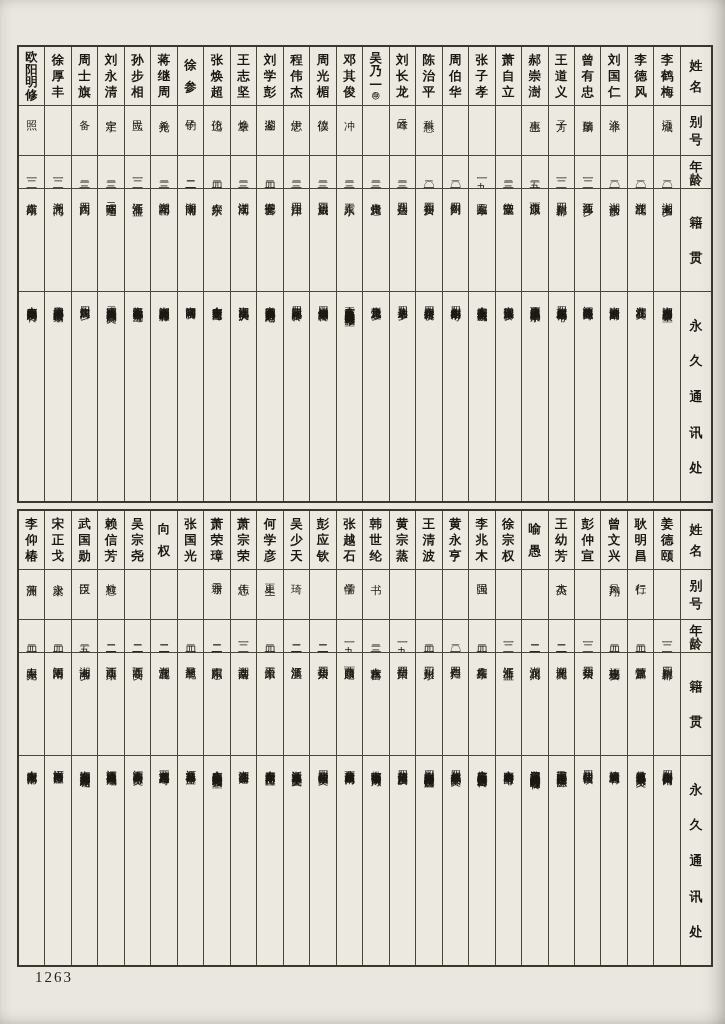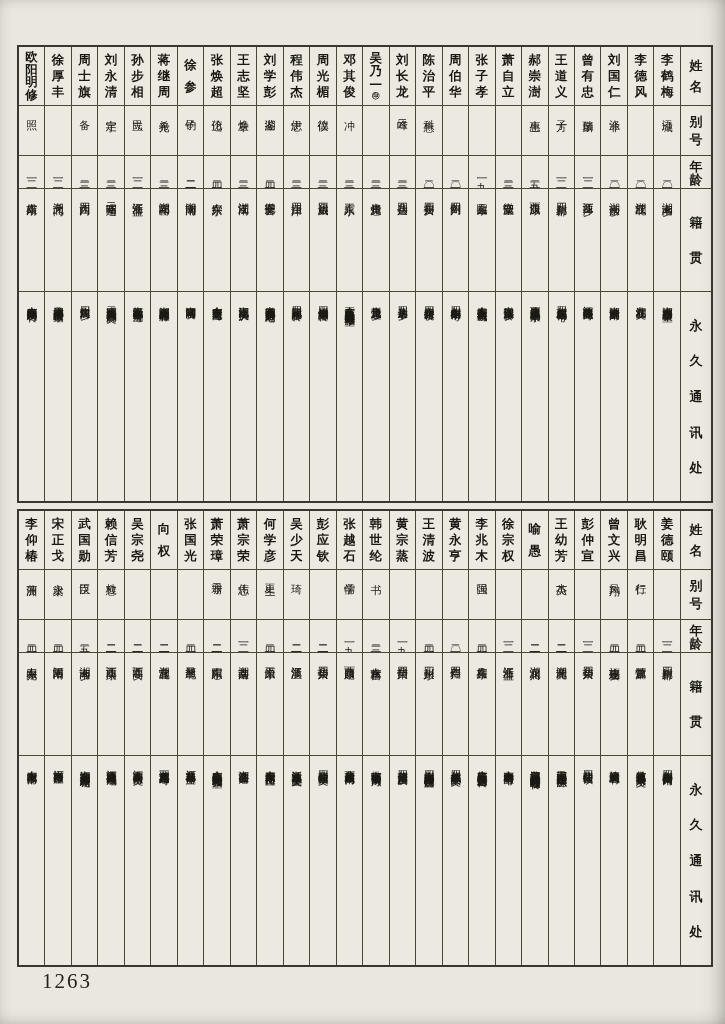--- a/index.html
+++ b/index.html
@@ -51,22 +51,22 @@
   .c-addr{flex:1;padding-top:6px;font-size:10.5px;}
   .vtext{
     writing-mode:vertical-rl;text-orientation:upright;
     line-height:1.12;letter-spacing:.5px;
   }
   .c-addr .vtext{max-height:calc(100% - 2px);}
   .hdr .cell{flex-direction:column;align-items:center;justify-content:space-evenly;
     font-weight:700;font-size:13px;padding:4px 0;}
   .hdr .cell span{line-height:13px;}
   .pagenum{
-    position:absolute;left:42px;top:969px;
-    font-size:21px;letter-spacing:2px;color:#26231d;
+    position:absolute;left:35px;top:969px;
+    font-size:15px;letter-spacing:2px;color:#26231d;
   }
 </style>
 </head>
 <body>
 
 <div class="sheet">
   <div class="rtable" id="table0">
       <div class="col hdr">
         <div class="cell c-name">
           <span>姓</span>

